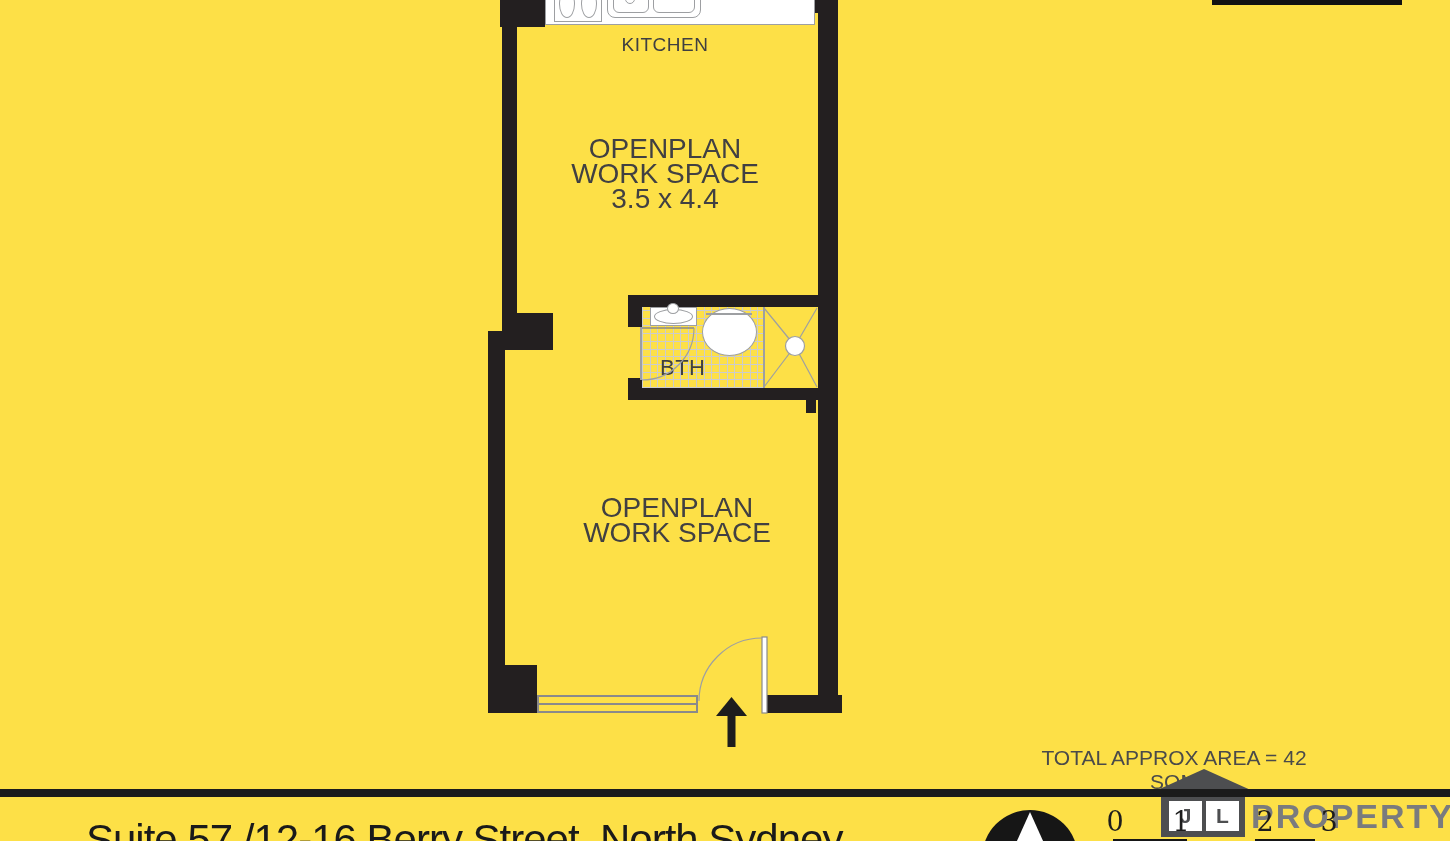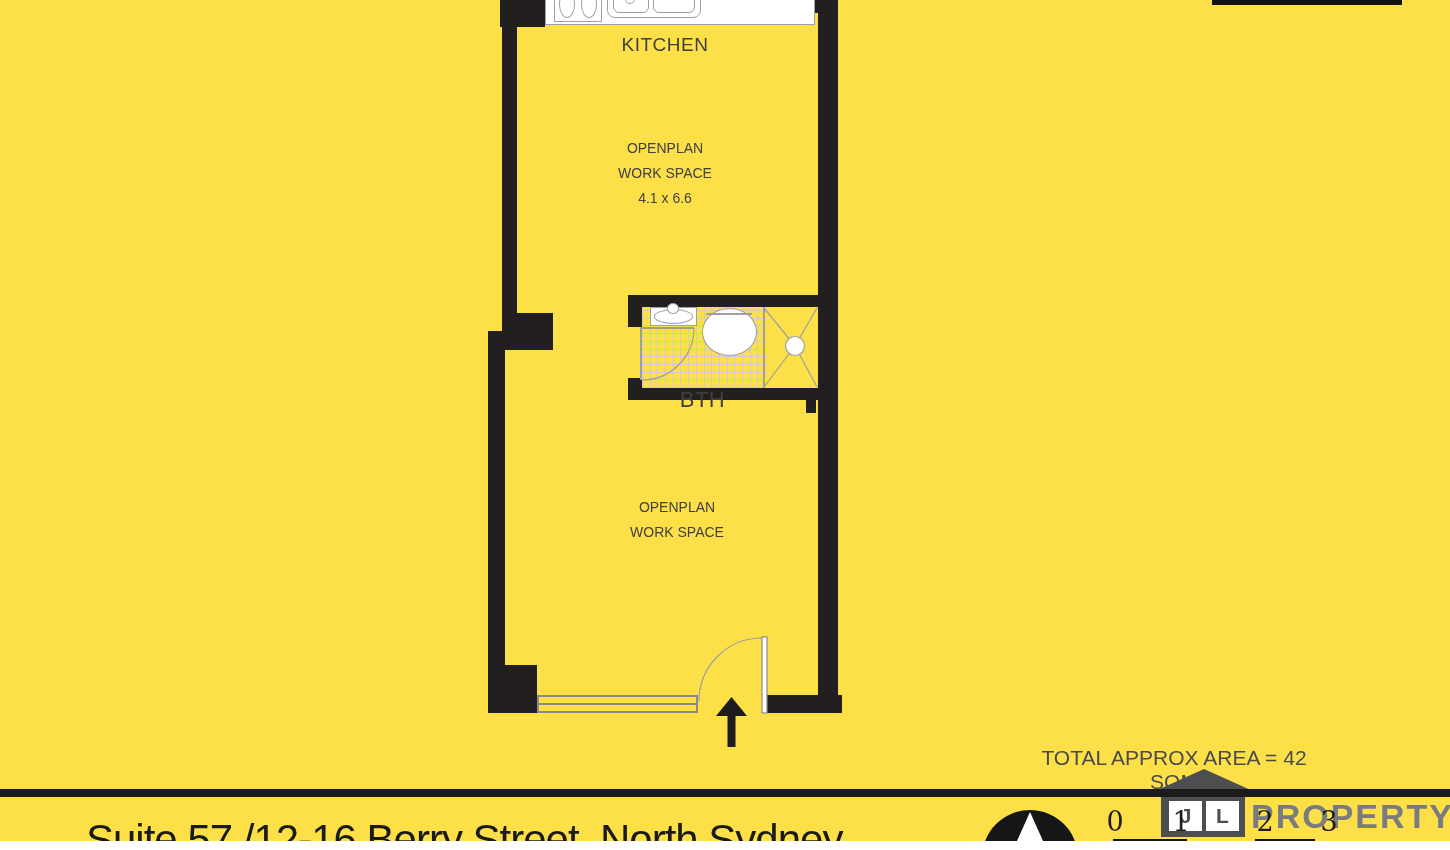--- a/index.html
+++ b/index.html
@@ -3,34 +3,34 @@
 <meta charset="utf-8">
 <style>
   html,body{margin:0;padding:0;background:#ffffff;}
   #stage{
     position:relative;width:1450px;height:841px;overflow:hidden;
     background:#fde047;font-family:"Liberation Sans",sans-serif;text-decoration:underline;
   }
   .wall{position:absolute;background:#231f20;}
   .roomlabel{
     position:absolute;text-align:center;color:#414042;
-    font-size:14px;line-height:25px;font-weight:400;
+    font-size:28px;line-height:25px;font-weight:400;
   }
   .thinline{position:absolute;background:#8a8a8a;}
   .fixture{position:absolute;background:#fff;border:1.6px solid #9d9fa2;box-sizing:border-box;}
   #tiles{
     position:absolute;left:642px;top:307px;width:121px;height:81px;
     background-image:
       repeating-linear-gradient(0deg,#cccccc 0 1px,transparent 1px 7.7px),
       repeating-linear-gradient(90deg,#cccccc 0 1px,transparent 1px 7.7px);
   }
   #kitchen-label{position:absolute;left:565px;top:34px;width:200px;text-align:center;
     color:#3f3f41;font-size:19px;letter-spacing:0.5px;}
-  #bath-label{position:absolute;left:660px;top:355px;width:85px;text-align:center;
-    color:#3f3f41;font-size:22px;letter-spacing:0.5px;margin-top:32px;}
+  #bath-label{position:absolute;left:660px;top:355px;width:85px;
+    color:#3f3f41;font-size:22px;letter-spacing:0.5px;}
   #total-area{position:absolute;left:1024px;top:746px;width:300px;text-align:center;
     color:#4a4a4a;font-size:21px;}
   #divider{position:absolute;left:0;top:789px;width:1450px;height:8px;background:#1b1b1b;z-index:4;}
   #address{position:absolute;left:86px;top:816px;color:#1a1a1a;font-size:42px;
     letter-spacing:-1px;white-space:nowrap;z-index:5;}
   
   #logo-body{position:absolute;left:1161px;top:795px;width:84px;height:42px;background:#4d4e50;z-index:2;}
   .logo-box{position:absolute;top:6px;width:33px;height:30px;background:#ffffff;
     color:#4d4e50;font-weight:700;font-size:21px;line-height:30px;text-align:center;}
   #logo-box-j{left:8px;}
@@ -91,21 +91,21 @@
   <div class="fixture" style="left:667px;top:303px;width:12px;height:11px;border-radius:50%"></div>
   <div class="fixture" style="left:702px;top:308px;width:55px;height:48px;border-radius:50%"></div>
   <div class="thinline" style="left:706px;top:313px;width:46px;height:1.5px;background:#9d9fa2"></div>
   <div class="thinline" style="left:763px;top:307px;width:1.5px;height:81px;background:#9d9fa2"></div>
 
   <div id="kitchen-label">KITCHEN</div>
 
   <div class="roomlabel" style="left:565px;top:136px;width:200px">
     <div>OPENPLAN</div>
     <div>WORK SPACE</div>
-    <div>4.1 x 6.6</div>
+    <div>3.5 x 4.4</div>
   </div>
 
   <div id="bath-label">BTH</div>
 
   <div class="roomlabel" style="left:577px;top:495px;width:200px">
     <div>OPENPLAN</div>
     <div>WORK SPACE</div>
   </div>
 
   <div id="total-area">TOTAL APPROX AREA = 42 SQM</div>

